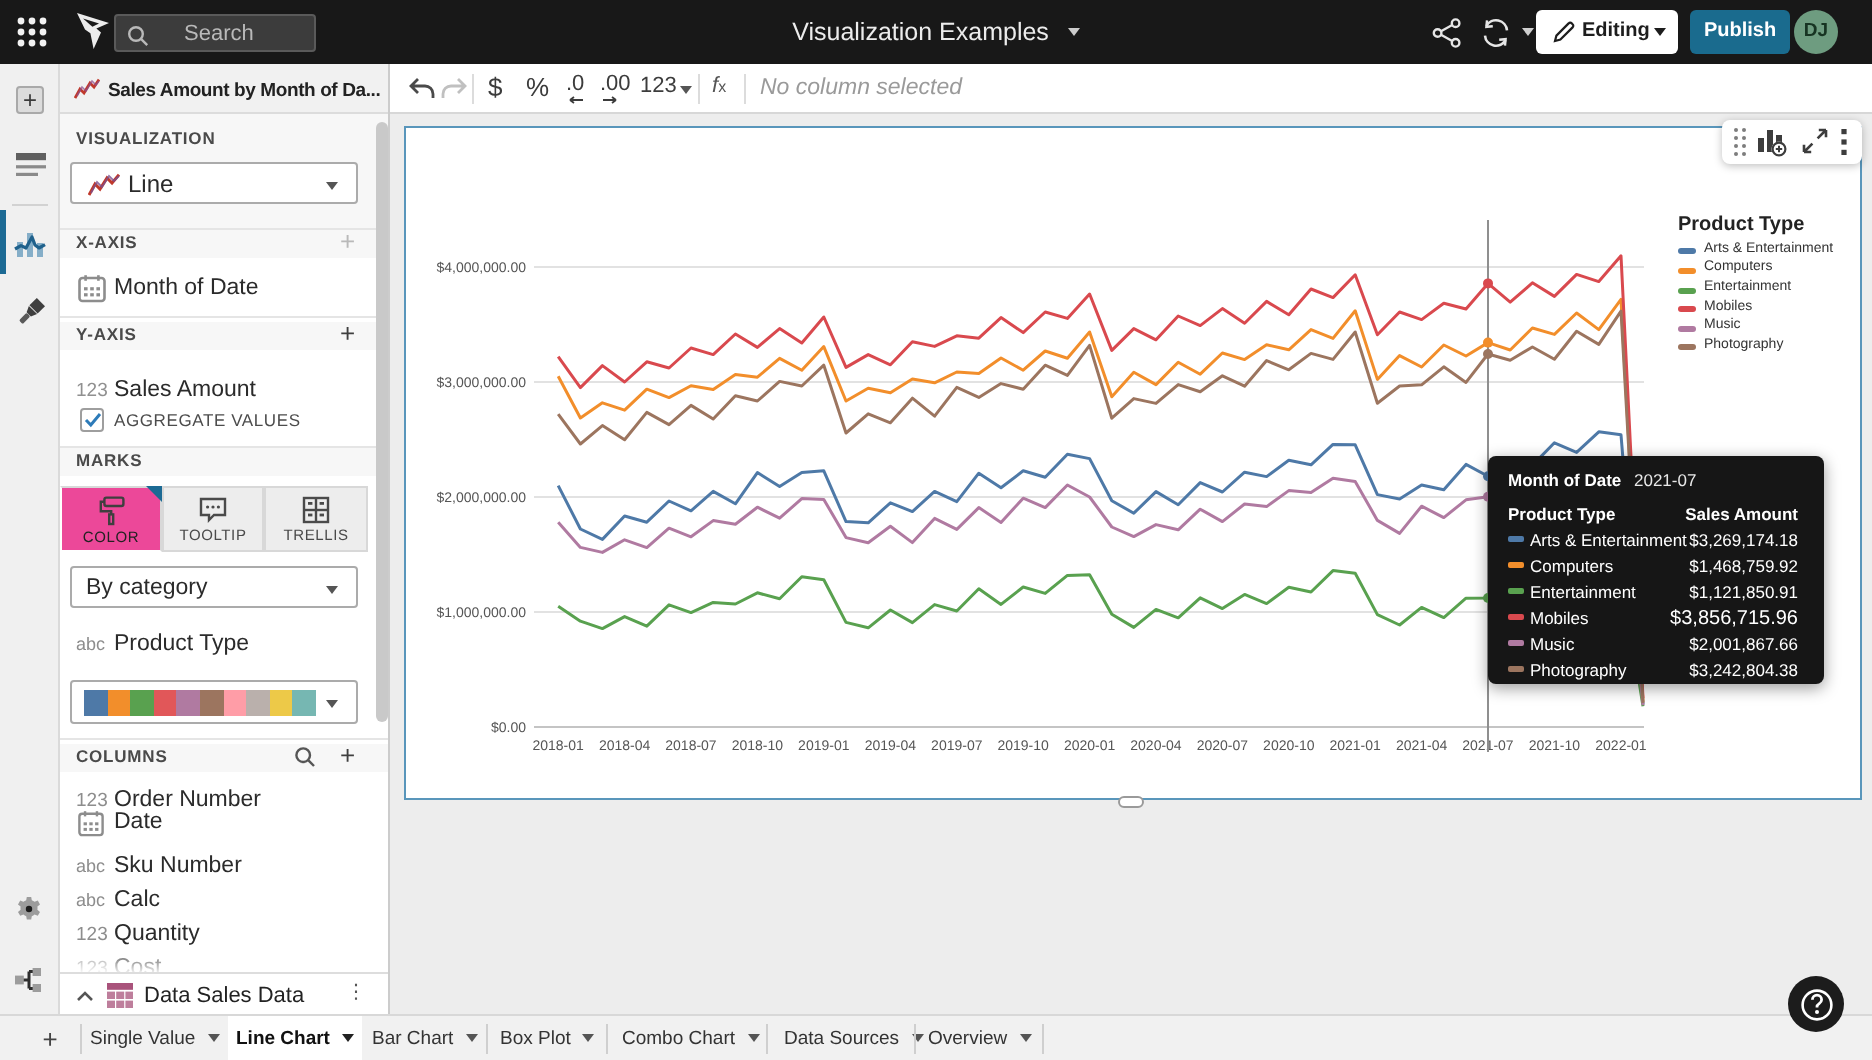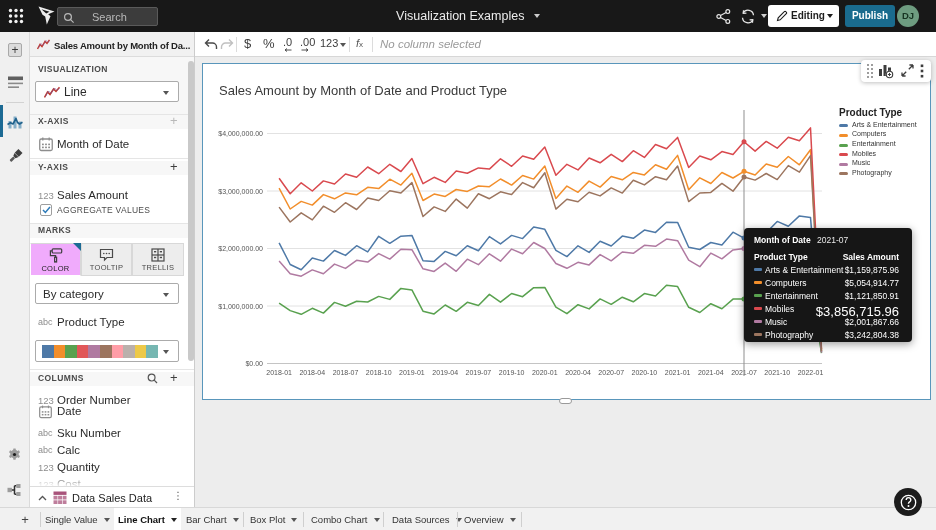--- a/index.html
+++ b/index.html
@@ -216,21 +216,21 @@
           <path d="M1 4 L3.4 6.5 L8 1" fill="none" stroke="#2d7bb9" stroke-width="1.5"></path>
         </svg>
     </div>
     <div class="abs" style="left:27px;top:173px;font-size:8.5px;letter-spacing:.3px;color:#4c4c4c;">AGGREGATE VALUES</div>
     <div class="abs" style="left:0;top:190.5px;width:164px;height:1px;background:#e5e5e5;"></div>
     <div class="sechead" style="top:192px;">
         <span>MARKS</span>
       </div>
 
     <div id="mtabs" class="abs" style="left:0;top:211px;width:164px;height:33px;">
-      <div class="mtab" style="left:0;background:#f0abfc;border-color:#d8d8d8 #d8d8d8 #fff #fff;color:#222;">
+      <div class="mtab" style="left:0;background:#ec4899;border-color:#d8d8d8 #d8d8d8 #fff #fff;color:#222;">
         <svg style="margin:4px auto 0" width="14" height="15" viewBox="0 0 14 15">
             <g fill="none" stroke="#3f3f3f" stroke-width="1.2">
               <rect x="3.2" y="0.8" width="9.5" height="4.2" rx="1"></rect>
               <path d="M3.2 2.9 H1.4 V7.6 H6.6 V9.2"></path>
               <rect x="5.6" y="9.2" width="2" height="4.8"></rect>
             </g>
           </svg>
         <div style="margin-top:1px;">COLOR</div>
         <div class="abs" style="right:-1px;top:-1px;width:0;height:0;border-top:8px solid #1c6a94;border-left:8px solid transparent;"></div>
       </div>
@@ -353,21 +353,20 @@
           </g>
       </svg>
       <span class="abs" style="left:42px;top:4.5px;font-size:11px;color:#222;">Data Sales Data</span>
       <span class="abs" style="right:11px;top:3px;font-size:10px;color:#555;letter-spacing:0;">⋮</span>
     </div>
 
     <div class="abs" style="left:158px;top:29px;width:6px;height:300px;background:#c9c9c9;border-radius:3px;"></div>
   </div>
   <div id="canvas">
     <div id="card">
-      <div class="abs" style="left:16px;top:19px;font-size:13px;color:#3a3a3a;">Sales Amount by Month of Date and Product Type</div>
       <svg class="abs" style="left:0;top:0" width="729" height="337" viewBox="0 0 729 337">
       <line x1="64" y1="299.5" x2="619" y2="299.5" stroke="#c4c4c4" stroke-width="1"></line>
       <line x1="64" y1="242.0" x2="619" y2="242.0" stroke="#e2e2e2" stroke-width="1"></line>
       <line x1="64" y1="184.5" x2="619" y2="184.5" stroke="#e2e2e2" stroke-width="1"></line>
       <line x1="64" y1="127.0" x2="619" y2="127.0" stroke="#e2e2e2" stroke-width="1"></line>
       <line x1="64" y1="69.5" x2="619" y2="69.5" stroke="#e2e2e2" stroke-width="1"></line>
       <text x="60" y="302.0" font-size="7" fill="#555" text-anchor="end">$0.00</text>
       <text x="60" y="244.5" font-size="7" fill="#555" text-anchor="end">$1,000,000.00</text>
       <text x="60" y="187.0" font-size="7" fill="#555" text-anchor="end">$2,000,000.00</text>
       <text x="60" y="129.5" font-size="7" fill="#555" text-anchor="end">$3,000,000.00</text>
@@ -417,30 +416,30 @@
       <div class="abs" style="left:636px;top:108.3px;width:9px;height:3px;border-radius:1.5px;background:#9c755f;"></div>
       <div class="abs" style="left:649px;top:104.8px;font-size:7px;color:#333;">Photography</div>
     </div>
     <div class="abs" style="left:548px;top:171px;width:168px;height:114px;background:#161616;border-radius:4px;box-shadow:0 2px 8px rgba(0,0,0,0.4);color:#fff;">
     <div class="abs" style="left:10px;top:7px;font-size:8.5px;font-weight:bold;">Month of Date</div>
     <div class="abs" style="left:73px;top:7px;font-size:8.5px;color:#e8e8e8;">2021-07</div>
     <div class="abs" style="left:10px;top:24px;font-size:8.5px;font-weight:bold;">Product Type</div>
     <div class="abs" style="right:13px;top:24px;font-size:8.5px;font-weight:bold;">Sales Amount</div>
     <div class="abs" style="left:10px;top:40px;width:8px;height:2.5px;border-radius:1px;background:#4e79a7;"></div>
     <div class="abs" style="left:21px;top:37px;font-size:8.5px;">Arts &amp; Entertainment</div>
-    <div class="abs" style="right:13px;top:37px;font-size:8.5px;">$1,159,875.96</div>
+    <div class="abs" style="right:13px;top:37px;font-size:8.5px;">$3,269,174.18</div>
     <div class="abs" style="left:10px;top:53px;width:8px;height:2.5px;border-radius:1px;background:#f28e2b;"></div>
     <div class="abs" style="left:21px;top:50px;font-size:8.5px;">Computers</div>
-    <div class="abs" style="right:13px;top:50px;font-size:8.5px;">$5,054,914.77</div>
+    <div class="abs" style="right:13px;top:50px;font-size:8.5px;">$1,468,759.92</div>
     <div class="abs" style="left:10px;top:66px;width:8px;height:2.5px;border-radius:1px;background:#59a14f;"></div>
     <div class="abs" style="left:21px;top:63px;font-size:8.5px;">Entertainment</div>
     <div class="abs" style="right:13px;top:63px;font-size:8.5px;">$1,121,850.91</div>
     <div class="abs" style="left:10px;top:79px;width:8px;height:2.5px;border-radius:1px;background:#d9494e;"></div>
     <div class="abs" style="left:21px;top:76px;font-size:8.5px;">Mobiles</div>
-    <div class="abs" style="right:13px;top:76px;font-size:13px;">$3,856,715.96</div>
+    <div class="abs" style="right:13px;top:76px;font-size:10px;">$3,856,715.96</div>
     <div class="abs" style="left:10px;top:92px;width:8px;height:2.5px;border-radius:1px;background:#b07aa1;"></div>
     <div class="abs" style="left:21px;top:89px;font-size:8.5px;">Music</div>
     <div class="abs" style="right:13px;top:89px;font-size:8.5px;">$2,001,867.66</div>
     <div class="abs" style="left:10px;top:105px;width:8px;height:2.5px;border-radius:1px;background:#9c755f;"></div>
     <div class="abs" style="left:21px;top:102px;font-size:8.5px;">Photography</div>
     <div class="abs" style="right:13px;top:102px;font-size:8.5px;padding-left:32px;">$3,242,804.38</div>
     </div>
 
     <div class="abs" style="left:665px;top:3px;width:70px;height:22px;background:#fff;border-radius:4px;box-shadow:0 1px 4px rgba(0,0,0,0.25);">
       <svg class="abs" style="left:5px;top:3px" width="8" height="16" viewBox="0 0 8 16">

